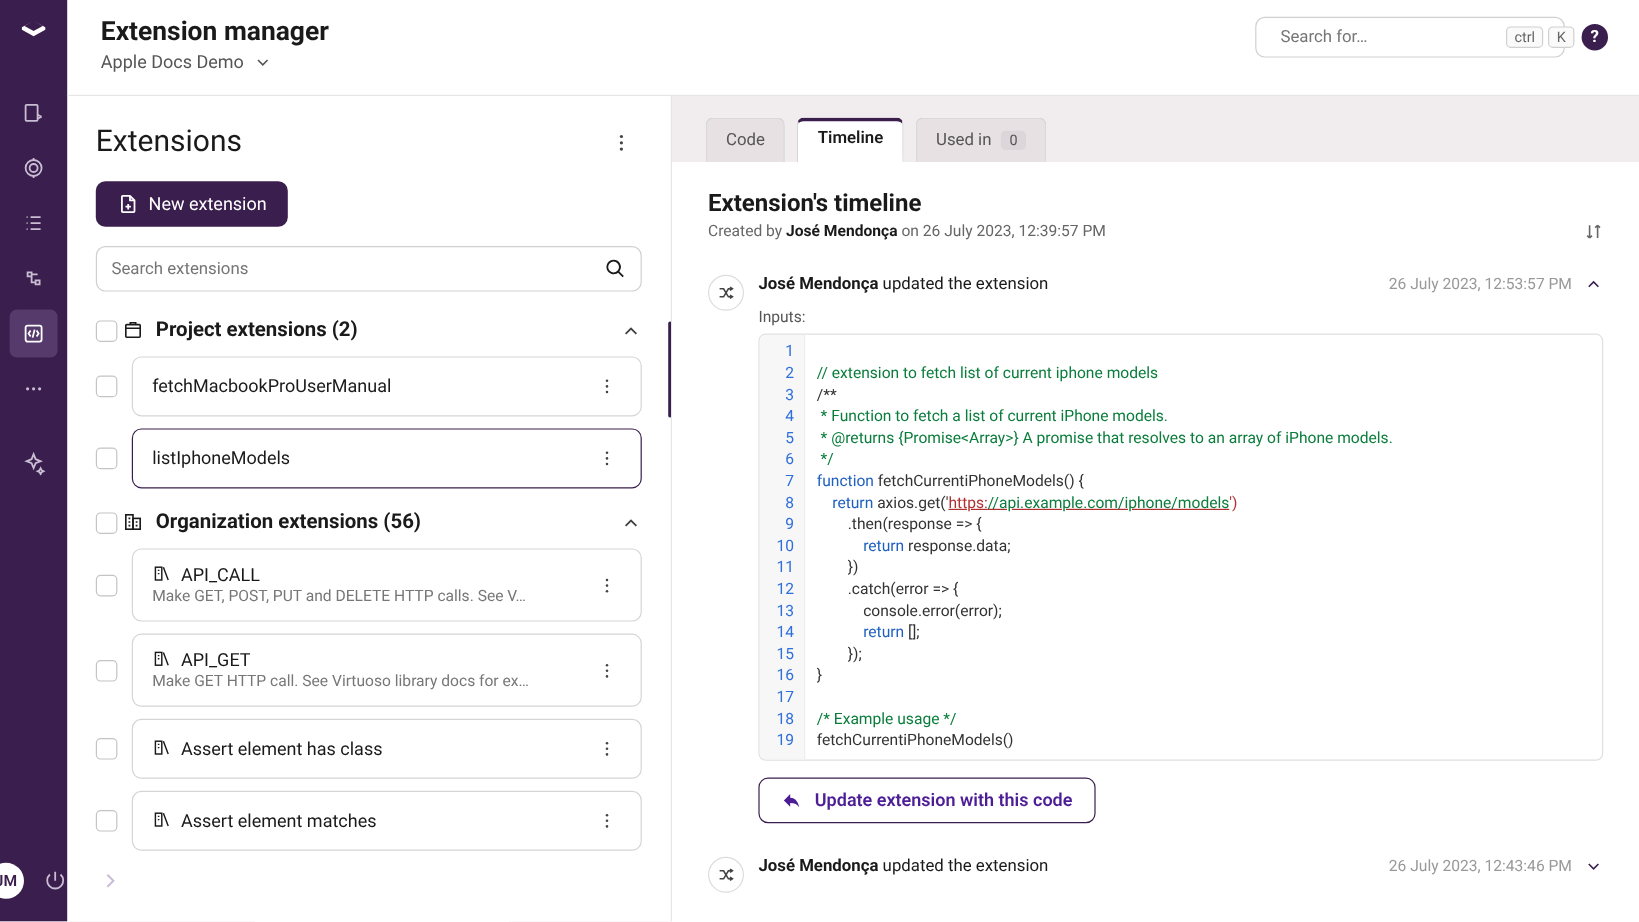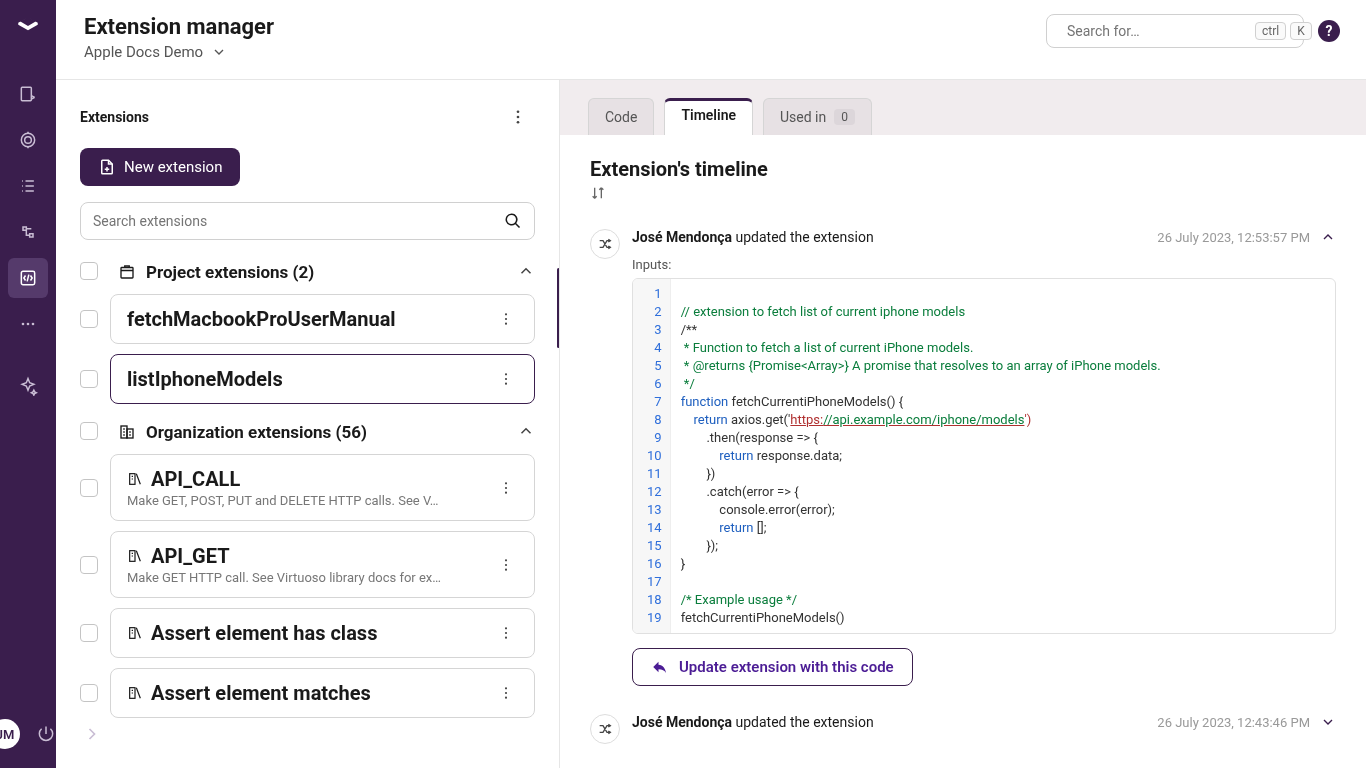--- a/index.html
+++ b/index.html
@@ -18,35 +18,35 @@
   .search-wrap{display:flex;align-items:center;gap:14px}
   .search{display:flex;align-items:center;gap:10px;border:1px solid #d0d0d0;border-radius:8px;padding:7px 10px;width:258px;background:#fff}
   .search input{border:0;outline:0;flex:1;font-size:14px;color:#0c4a6e}
   .kbd{display:flex;gap:4px}
   .kbd span{border:1px solid #d0d0d0;border-radius:4px;padding:1px 6px;font-size:12px;color:#666;background:#fafafa}
   .help{width:22px;height:22px;border-radius:50%;background:#3a1e4d;color:#fff;display:flex;align-items:center;justify-content:center;font-size:14px;font-weight:700}
   .content{flex:1;display:flex;overflow:hidden}
   .left{width:504px;flex-shrink:0;border-right:1px solid #e6e6e6;padding:24px 24px 0;overflow-y:auto;position:relative}
   .left::after{content:"";position:absolute;right:-1px;top:188px;width:3px;height:80px;background:#3a1e4d;border-radius:2px}
   .left-head{display:flex;align-items:center;justify-content:space-between;margin-bottom:18px}
-  .left-head h2{font-size:14px;font-weight:700}
+  .left-head h2{font-size:25px;font-weight:400}
   .dots{color:#444;padding:4px 8px;border-radius:4px;cursor:pointer}
   .new-btn{display:inline-flex;align-items:center;gap:8px;background:#3a1e4d;color:#fff;border:0;border-radius:8px;padding:10px 18px;font-size:15px;font-weight:400;cursor:pointer;margin-bottom:16px}
   .l-search{display:flex;align-items:center;border:1px solid #d0d0d0;border-radius:8px;padding:9px 12px;margin-bottom:22px}
   .l-search input{border:0;outline:0;flex:1;font-size:14px}
   .group{margin-bottom:18px}
-  .group-head{display:flex;align-items:flex-start;gap:20px;margin-bottom:12px}
+  .group-head{display:flex;align-items:flex-end;gap:4px;margin-bottom:12px}
   .chk{width:18px;height:18px;border:1.5px solid #c4c4c4;border-radius:4px;flex-shrink:0}
   .group-title{display:flex;align-items:center;gap:10px;font-size:17px;font-weight:700;flex:1}
   .chev{color:#444}
   .ext-card{display:flex;align-items:center;gap:12px;margin-bottom:10px}
   .ext-box{flex:1;border:1px solid #d5d5d5;border-radius:8px;padding:12px 12px 12px 16px;display:flex;align-items:center;gap:12px}
   .ext-box.sel{border:1.5px solid #3a1e4d}
   .ext-body{flex:1;min-width:0}
-  .ext-name{font-size:20px;font-weight:700;display:flex;align-items:center;gap:8px}
+  .ext-name{font-size:15px;font-weight:400;display:flex;align-items:flex-start;gap:8px}
   .ext-desc{font-size:13px;color:#777;margin-top:2px;white-space:nowrap;overflow:hidden;text-overflow:ellipsis}
   .right{flex:1;background:#f1ecee;display:flex;flex-direction:column;overflow:hidden}
   .tabs{display:flex;gap:10px;padding:18px 28px 0}
   .tab{padding:10px 16px;border:1px solid #d5d5d5;border-bottom:0;border-radius:6px 6px 0 0;background:#e7e1e4;font-size:14px;color:#555;cursor:pointer;display:flex;align-items:center;gap:8px}
   .tab.active{background:#fff;color:#1a1a1a;font-weight:600;border-top:3px solid #3a1e4d;border-left:1px solid #d5d5d5;border-right:1px solid #d5d5d5;padding-top:4px}
   .badge{background:#dcd6da;border-radius:4px;padding:1px 7px;font-size:12px}
   .panel{flex:1;background:#fff;margin:0;padding:22px 30px;overflow-y:auto}
   .panel h3{font-size:20px;font-weight:700;margin-bottom:4px}
   .meta{font-size:13px;color:#666;margin-bottom:28px;display:flex;justify-content:space-between;align-items:center}
   .meta b{color:#1a1a1a;font-weight:700}
@@ -359,20 +359,23 @@
         <div class="tab">Code</div>
         <div class="tab active">Timeline</div>
         <div class="tab">
           <span>Used in</span>
           <span class="badge">0</span>
         </div>
       </div>
       <div class="panel">
         <h3>Extension's timeline</h3>
         <div class="meta">
+          <span>
+            <span>Created by </span><b>José Mendonça</b><span> on 26 July 2023, 12:39:57 PM</span>
+          </span>
           <svg width="16" height="16" viewBox="0 0 24 24" fill="none" stroke="#666" stroke-width="2">
               <path d="M7 4v16m0 0l-3-3m3 3l3-3M17 20V4m0 0l-3 3m3-3l3 3"></path>
             </svg>
         </div>
 
         <div id="timeline">
             <div class="tl-item">
     <div class="tl-ico">
                 <svg width="16" height="16" viewBox="0 0 24 24" fill="none" stroke="currentColor" stroke-width="2">
                   <path d="M4 7h5l6 10h5M4 17h5l6-10h5M17 5l3 2-3 2M17 15l3 2-3 2"></path>

